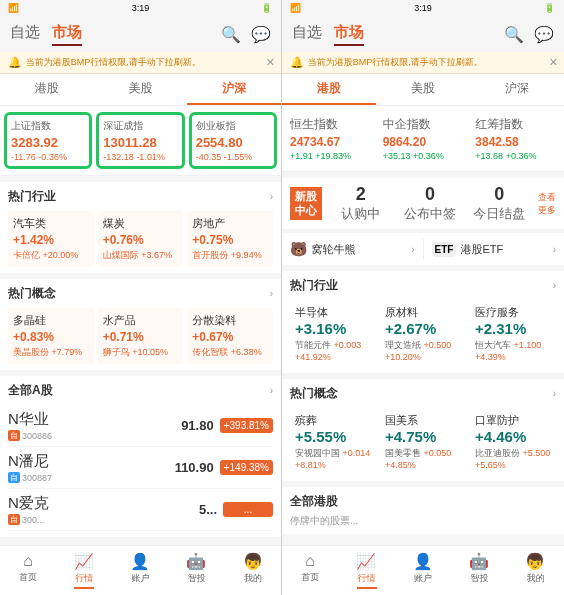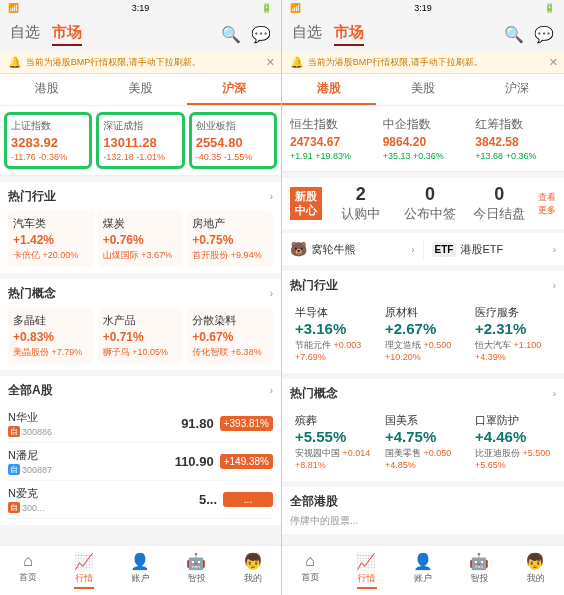--- a/index.html
+++ b/index.html
@@ -125,21 +125,21 @@
     .hot-sub { font-size: 9px; color: #666; margin-top: 2px; }
     .hot-sub span { color: #e8622a; }
     .stock-list { }
     .stock-row {
       display: flex;
       align-items: center;
       padding: 5px 0;
       border-bottom: 1px solid #f5f5f5;
     }
     .stock-left { flex: 1; }
-    .stock-name { font-size: 11px; color: #333; }
+    .stock-name { font-size: 15px; color: #333; }
     .stock-code { display: flex; align-items: center; gap: 2px; margin-top: 1px; }
     .stock-tag { font-size: 8px; background: #e8622a; color: #fff; padding: 0 2px; border-radius: 2px; }
     .stock-tag.blue { background: #3399ff; }
     .stock-code-num { font-size: 9px; color: #999; }
     .stock-price { font-size: 13px; color: #333; font-weight: bold; min-width: 50px; text-align: right; }
     .stock-badge {
       font-size: 10px;
       color: #fff;
       background: #e8622a;
       padding: 2px 4px;
@@ -564,21 +564,21 @@
         <span class="section-title">热门行业</span>
         <span class="section-arrow">›</span>
       </div>
       <div class="hot-grid-3">
         <div class="hot-item-3">
           <div class="hi3-name">半导体</div>
           <div class="hi3-change">+3.16%</div>
           <div class="hi3-sub">
             <span>节能元件</span>
             <span class="red">+0.003</span>
-            <span class="red">+7.69%</span>
+            <span class="red">+41.92%</span>
           </div>
         </div>
         <div class="hot-item-3">
           <div class="hi3-name">原材料</div>
           <div class="hi3-change">+2.67%</div>
           <div class="hi3-sub">
             <span>理文造纸</span>
             <span class="red">+0.500</span>
             <span class="red">+10.20%</span>
           </div>

